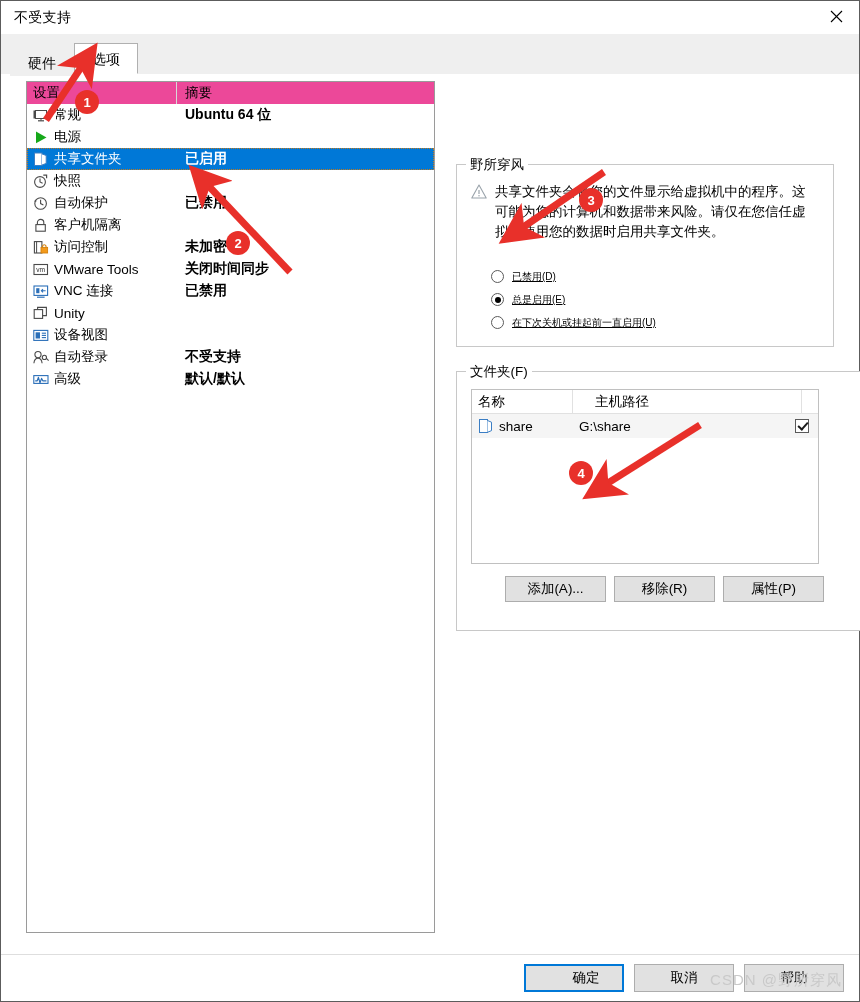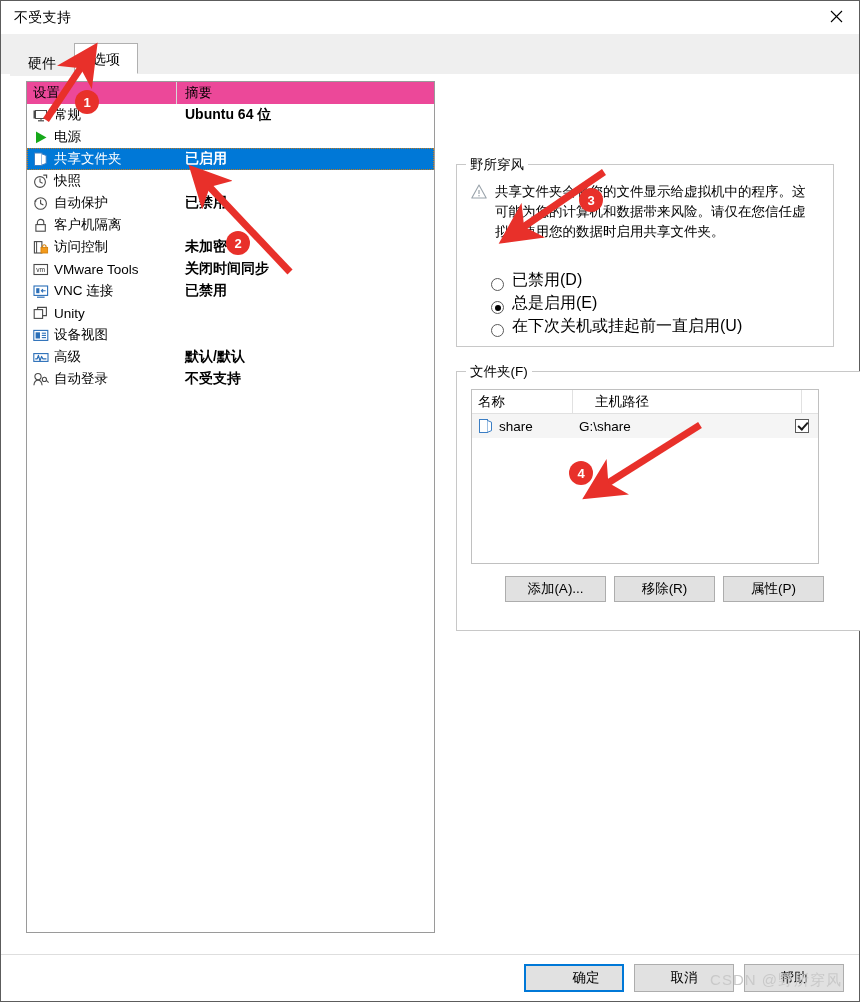--- a/index.html
+++ b/index.html
@@ -208,23 +208,24 @@
   #warn-text {
     font-size: 13.5px;
     line-height: 20px;
     color: #000;
   }
 
   .radio-row {
     position: absolute;
     left: 34px;
     display: flex;
-    align-items: flex-end;
+    align-items: flex-start;
     cursor: pointer;
-    font-size: 16px;
+    font-size: 10px;
+    text-decoration: underline;
   }
   .radio-mark {
     width: 13px; height: 13px;
     border-radius: 50%;
     border: 1px solid #5a5a5a;
     background: #ffffff;
     margin-right: 8px;
     flex: 0 0 13px;
     position: relative;
     box-sizing: border-box;
@@ -527,41 +528,41 @@
                 </svg>
               </span>
               <span>设备视图</span>
             </div>
             <div class="lsummary"></div>
           </div>
           <div class="lrow">
             <div class="lname">
               <span class="licon">
                 <svg width="16" height="15" viewBox="0 0 16 15">
-                  <rect x="0.8" y="3.6" width="14.2" height="7.8" fill="#fff" stroke="#2b6fb8" stroke-width="1.1"></rect>
-                  <path d="M2.2 8.8 L4.2 8.8 L5.4 5.4 L7 10.8 L8.6 6.4 L9.8 8.8 L13.4 8.8" fill="none" stroke="#2b6fb8" stroke-width="1.2" stroke-linejoin="round"></path>
-                </svg>
-              </span>
-              <span>高级</span>
-            </div>
-            <div class="lsummary">默认/默认</div>
-          </div>
-          <div class="lrow">
-            <div class="lname">
-              <span class="licon">
-                <svg width="16" height="15" viewBox="0 0 16 15">
                   <circle cx="5" cy="4.6" r="3.1" fill="none" stroke="#4a4a4a" stroke-width="1.1"></circle>
                   <path d="M0.9 13.2 C1.3 9.4 3 8.2 5 8.2 C7 8.2 8.7 9.4 9.1 13.2" fill="none" stroke="#4a4a4a" stroke-width="1.1"></path>
                   <circle cx="11.4" cy="7.4" r="2.1" fill="none" stroke="#4a4a4a" stroke-width="1.1"></circle>
                   <path d="M13.2 8.2 L15.6 10.6" fill="none" stroke="#4a4a4a" stroke-width="1.1"></path>
                 </svg>
               </span>
               <span>自动登录</span>
             </div>
             <div class="lsummary">不受支持</div>
+          </div>
+          <div class="lrow">
+            <div class="lname">
+              <span class="licon">
+                <svg width="16" height="15" viewBox="0 0 16 15">
+                  <rect x="0.8" y="3.6" width="14.2" height="7.8" fill="#fff" stroke="#2b6fb8" stroke-width="1.1"></rect>
+                  <path d="M2.2 8.8 L4.2 8.8 L5.4 5.4 L7 10.8 L8.6 6.4 L9.8 8.8 L13.4 8.8" fill="none" stroke="#2b6fb8" stroke-width="1.2" stroke-linejoin="round"></path>
+                </svg>
+              </span>
+              <span>高级</span>
+            </div>
+            <div class="lsummary">默认/默认</div>
           </div>
         </div>
     </div>
 
     <div class="groupbox" id="grp-sharing">
       <div class="group-title">野所穿风</div>
 
       <div id="warn-block">
         <div id="warn-icon">
           <svg width="16" height="15" viewBox="0 0 16 15">

